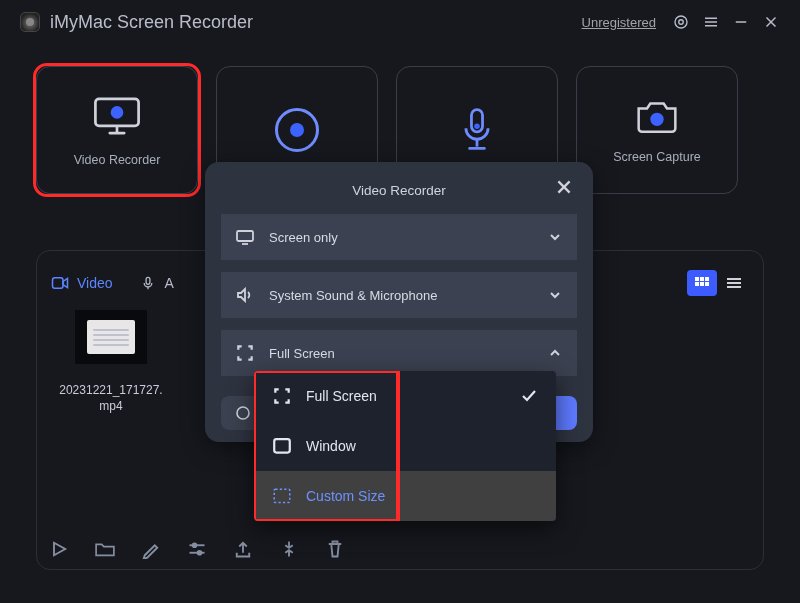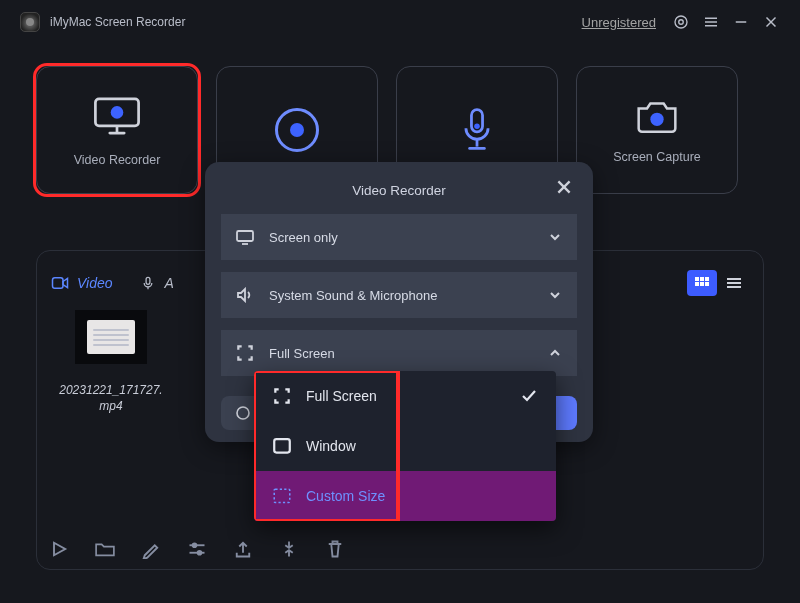--- a/index.html
+++ b/index.html
@@ -22,21 +22,21 @@
     border-radius: 5px;
     background: radial-gradient(circle at 50% 55%, #555 0 30%, #222 70%);
     border: 1px solid #444;
     margin-right: 10px;
     position: relative;
   }
   .logo-icon::after{
     content:""; position:absolute; left:5px; top:5px;
     width:8px; height:8px; border-radius:50%; background:#888;
   }
-  .app-title { font-size: 12px; color: #b9bdc9; }
+  .app-title { font-size: 18px; color: #b9bdc9; }
   .header-spacer { flex: 1; }
   .hdr-link { color:#a3a3a3; text-decoration: underline; font-size:13px; margin-right:10px; cursor:pointer; }
   .hdr-icon {
     width: 22px; height: 22px; display:flex; align-items:center; justify-content:center;
     color:#b9bdc9; margin: 0 4px; cursor:pointer;
   }
   .hdr-icon svg { width:18px; height:18px; }
   
   .cards {
     display:flex; gap:18px; padding: 22px 36px 10px;
@@ -63,21 +63,20 @@
   .card-icon-circle .dot{ width:14px; height:14px; border-radius:50%; background:#3d63ff; }
   .mic-svg{ width:38px; height:48px; }
   .cam-svg{ width:50px; height:40px; }
   .monitor-svg{ width:54px; height:46px; }
 
   
   .content-panel{
     position:absolute; left:36px; right:36px; top:250px; height:320px;
     border:1px solid #2b2f39; border-radius:14px;
     padding:10px 14px;
-    font-style:italic;
   }
   .tabs-row{ display:flex; align-items:center; height:44px; border-bottom:1px solid transparent; }
   .tab{ display:flex; align-items:center; gap:8px; font-size:14px; margin-right:26px; cursor:pointer;}
   .tab.active{ color:#5b86ff; }
   .tab-icon{ width:18px; height:14px; }
   .view-toggle{ margin-left:auto; display:flex; gap:2px; }
   .view-toggle .btn{
     width:30px; height:26px; display:flex; align-items:center; justify-content:center;
     border-radius:4px; cursor:pointer;
   }
@@ -133,21 +132,21 @@
   }
   .dropdown .red-box{
     position:absolute; left:-2px; top:-2px; width:148px; height:154px;
     border:4px solid #ff2a2a; pointer-events:none;
   }
   .dd-item{
     display:flex; align-items:center; gap:14px; height:50px;
     padding:0 18px; font-size:14px; color:#e3e6ee; cursor:pointer;
   }
   .dd-item .check{ margin-left:auto; width:18px; height:18px; }
-  .dd-item.highlight{ background:#701a75; color:#6e91ff; }
+  .dd-item.highlight{ background:#404040; color:#6e91ff; }
   .dd-icon{ width:20px; height:18px; display:flex; align-items:center; justify-content:center;}
 </style>
 </head>
 <body>
 
 <div class="header">
   <div class="logo-icon"></div>
   <div class="app-title">iMyMac Screen Recorder</div>
   <div class="header-spacer"></div>
   <a class="hdr-link">Unregistered</a>

